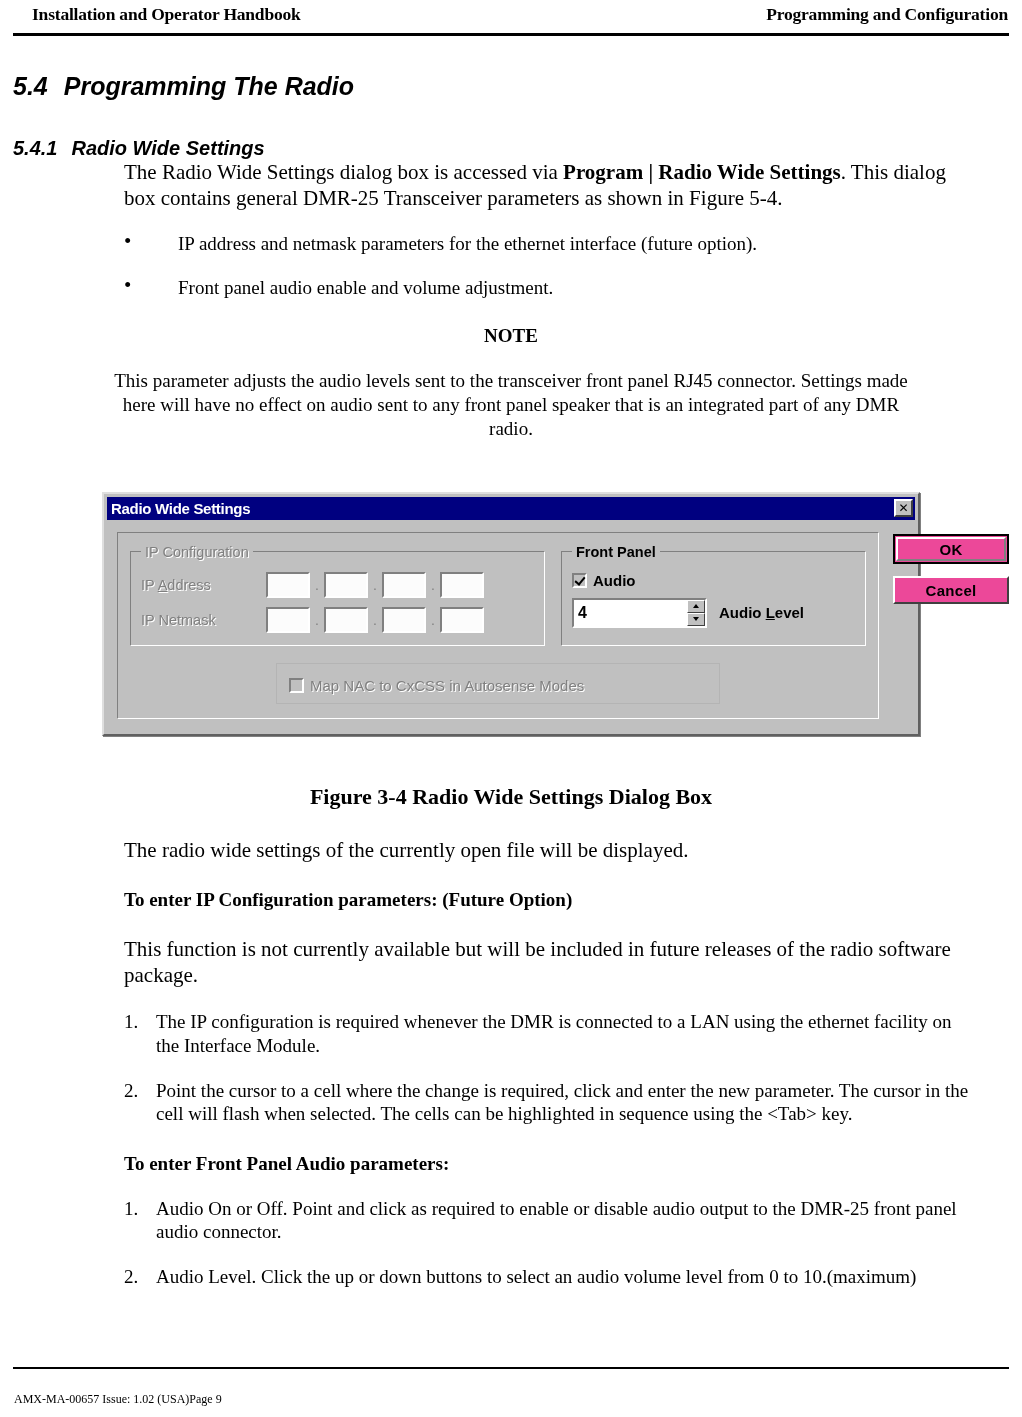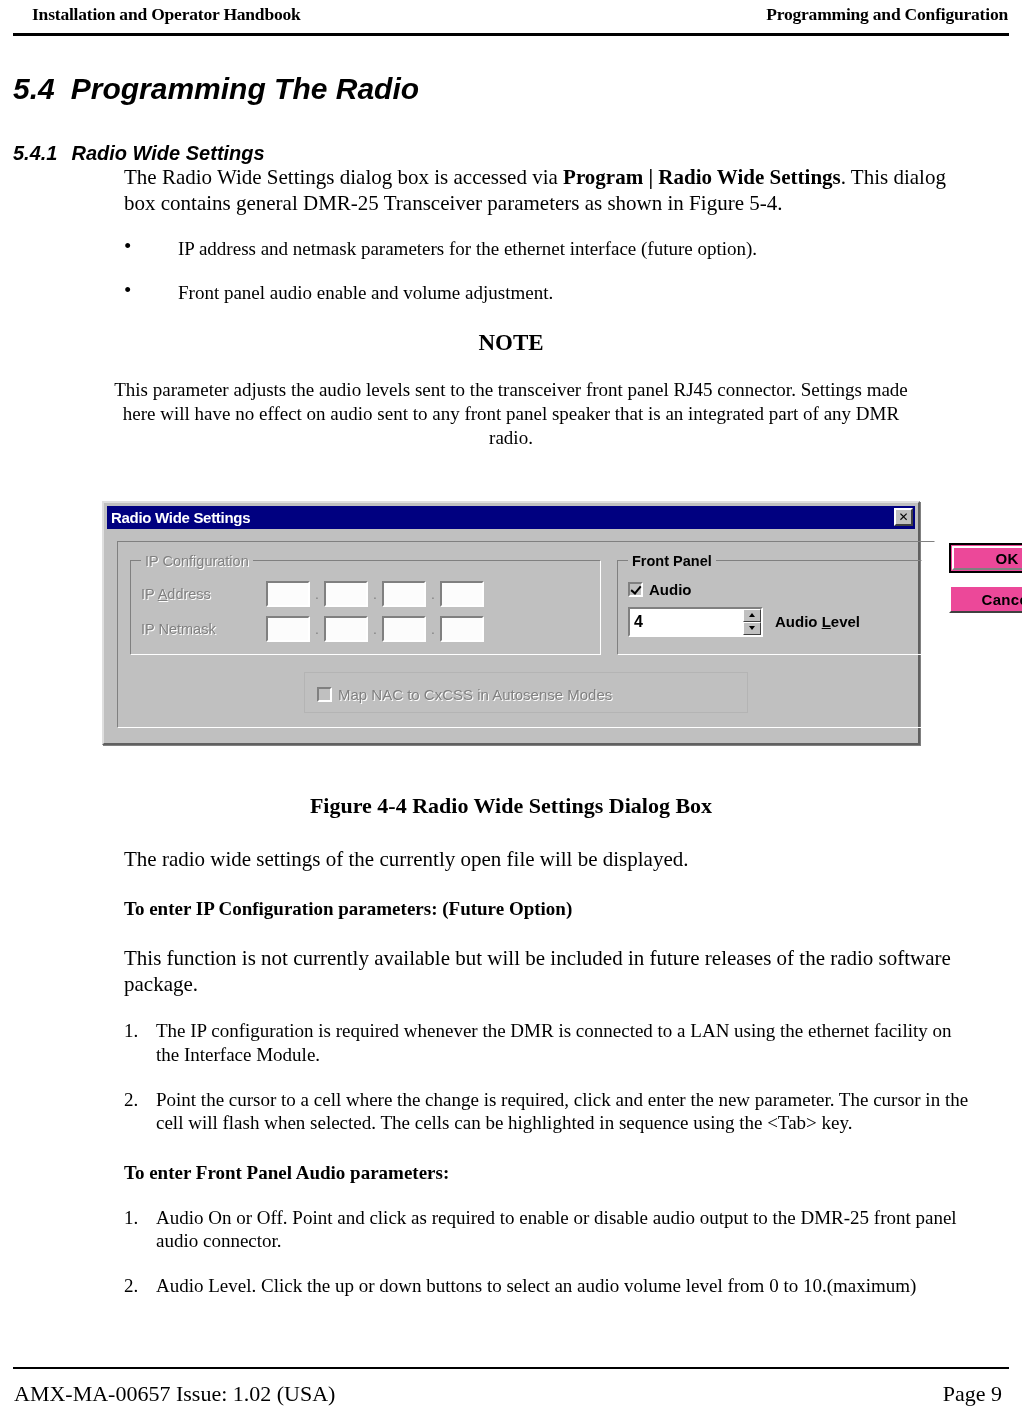--- a/index.html
+++ b/index.html
@@ -49,21 +49,21 @@
     top: 40px;
     left: 0;
     right: 0;
     bottom: 70px;
   }
 
   h1.sec {
     font-family: "Liberation Sans", "DejaVu Sans", sans-serif;
     font-style: italic;
     font-weight: bold;
-    font-size: 30px;
+    font-size: 25px;
     margin: 32px 0 0 13px;
     letter-spacing: 0px;
   }
   h1.sec .num { margin-right: 16px; }
 
   h2.subsec {
     font-family: "Liberation Sans", "DejaVu Sans", sans-serif;
     font-style: italic;
     font-weight: bold;
     font-size: 20px;
@@ -104,21 +104,21 @@
     position: absolute;
     left: 0;
     top: -2px;
     font-size: 21px;
     line-height: 1;
   }
 
   .note-title {
     text-align: center;
     font-weight: bold;
-    font-size: 23px;
+    font-size: 19px;
     margin: 26px 0 0 0;
   }
   .note-body {
     text-align: center;
     font-size: 19px;
     line-height: 1.27;
     margin: 22px 100px 0 100px;
   }
 
   
@@ -242,21 +242,21 @@
     box-sizing: border-box;
   }
   fieldset.grp legend {
     font-size: 14.5px;
     font-weight: bold;
     padding: 0 4px;
     color: #000;
   }
   fieldset.grp.disabled legend { color: #808080; text-shadow: 1px 1px 0 #ffffff; font-weight: normal; }
 
-  .grp-ip { width: 471px; }
+  .grp-ip { width: 415px; }
   .grp-fp { width: 305px; }
 
   .ip-row {
     display: flex;
     align-items: center;
     margin-top: 4px;
   }
   .ip-row + .ip-row { margin-top: 9px; }
   .ip-label {
     width: 125px;
@@ -432,22 +432,21 @@
     right: 13px;
     height: 2px;
     background: #000;
   }
   .page-footer {
     position: absolute;
     bottom: 10px;
     left: 14px;
     right: 20px;
     display: flex;
-    justify-content: space-between;
-    font-size: 22px;
+    font-size: 12px;
   }
 </style>
 </head>
 <body>
 
 <div class="page-header">
   <div class="hdr-text">Installation and Operator Handbook</div>
   <div class="hdr-text">Programming and Configuration</div>
 </div>
 <div class="header-rule"></div>
@@ -550,21 +549,21 @@
           <div class="btn default">
               <span class="inner">OK</span>
             </div>
           <div class="btn cancel">Cancel</div>
         </div>
 
       </div>
     </div>
   </div>
 
-  <div class="fig-caption">Figure 4-4 Radio Wide Settings Dialog Box</div>
+  <div class="fig-caption">Figure 3-4 Radio Wide Settings Dialog Box</div>
 
   <div class="indent-block-2">
     <p class="body" style="margin-top:28px">The radio wide settings of the currently open file will be displayed.</p>
 
     <p class="bold-lead" style="margin-top:26px">To enter IP Configuration parameters: (Future Option)</p>
 
     <p class="body" style="margin-top:26px">This function is not currently available but will be included in future releases of the radio software package.</p>
 
     <ol class="steps">
       <li><span class="n">1.</span><span>The IP configuration is required whenever the DMR is connected to a LAN using the ethernet facility on the Interface Module.</span></li>

